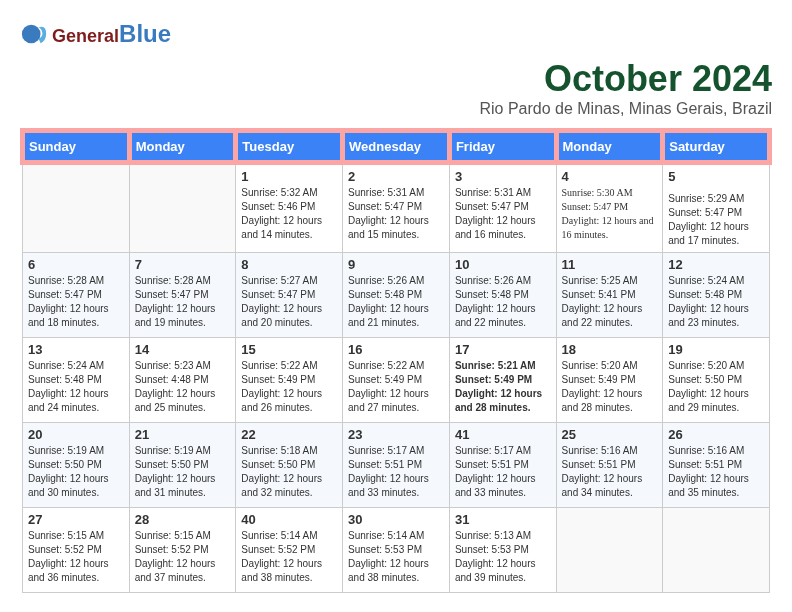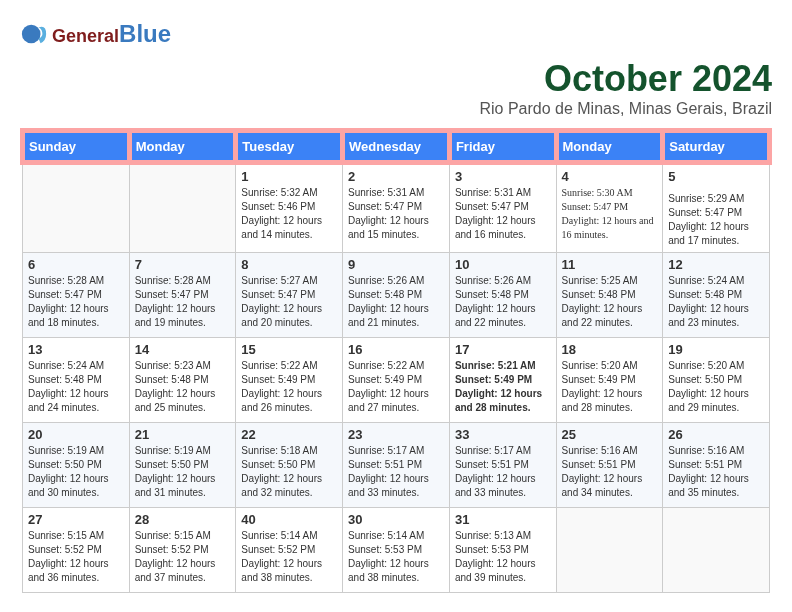--- a/index.html
+++ b/index.html
@@ -182,41 +182,41 @@
         </td>
         <td>
           <span class="day-num">10</span>
           <div class="day-info" style="white-space: pre-line;">Sunrise: 5:26 AM
 Sunset: 5:48 PM
 Daylight: 12 hours and 22 minutes.</div>
         </td>
         <td>
           <span class="day-num">11</span>
           <div class="day-info" style="white-space: pre-line;">Sunrise: 5:25 AM
-Sunset: 5:48 PM
+Sunset: 5:41 PM
 Daylight: 12 hours and 22 minutes.</div>
         </td>
         <td>
           <span class="day-num">12</span>
           <div class="day-info" style="white-space: pre-line;">Sunrise: 5:24 AM
 Sunset: 5:48 PM
 Daylight: 12 hours and 23 minutes.</div>
         </td>
       </tr>
       <tr class="row-odd">
         <td>
           <span class="day-num">13</span>
           <div class="day-info" style="white-space: pre-line;">Sunrise: 5:24 AM
 Sunset: 5:48 PM
 Daylight: 12 hours and 24 minutes.</div>
         </td>
         <td>
           <span class="day-num">14</span>
           <div class="day-info" style="white-space: pre-line;">Sunrise: 5:23 AM
-Sunset: 5:48 PM
+Sunset: 4:48 PM
 Daylight: 12 hours and 25 minutes.</div>
         </td>
         <td>
           <span class="day-num">15</span>
           <div class="day-info" style="white-space: pre-line;">Sunrise: 5:22 AM
 Sunset: 5:49 PM
 Daylight: 12 hours and 26 minutes.</div>
         </td>
         <td>
           <span class="day-num">16</span>
@@ -262,21 +262,21 @@
 Sunset: 5:50 PM
 Daylight: 12 hours and 32 minutes.</div>
         </td>
         <td>
           <span class="day-num">23</span>
           <div class="day-info" style="white-space: pre-line;">Sunrise: 5:17 AM
 Sunset: 5:51 PM
 Daylight: 12 hours and 33 minutes.</div>
         </td>
         <td>
-          <span class="day-num">33</span>
+          <span class="day-num">41</span>
           <div class="day-info" style="white-space: pre-line;">Sunrise: 5:17 AM
 Sunset: 5:51 PM
 Daylight: 12 hours and 33 minutes.</div>
         </td>
         <td>
           <span class="day-num">25</span>
           <div class="day-info" style="white-space: pre-line;">Sunrise: 5:16 AM
 Sunset: 5:51 PM
 Daylight: 12 hours and 34 minutes.</div>
         </td>

